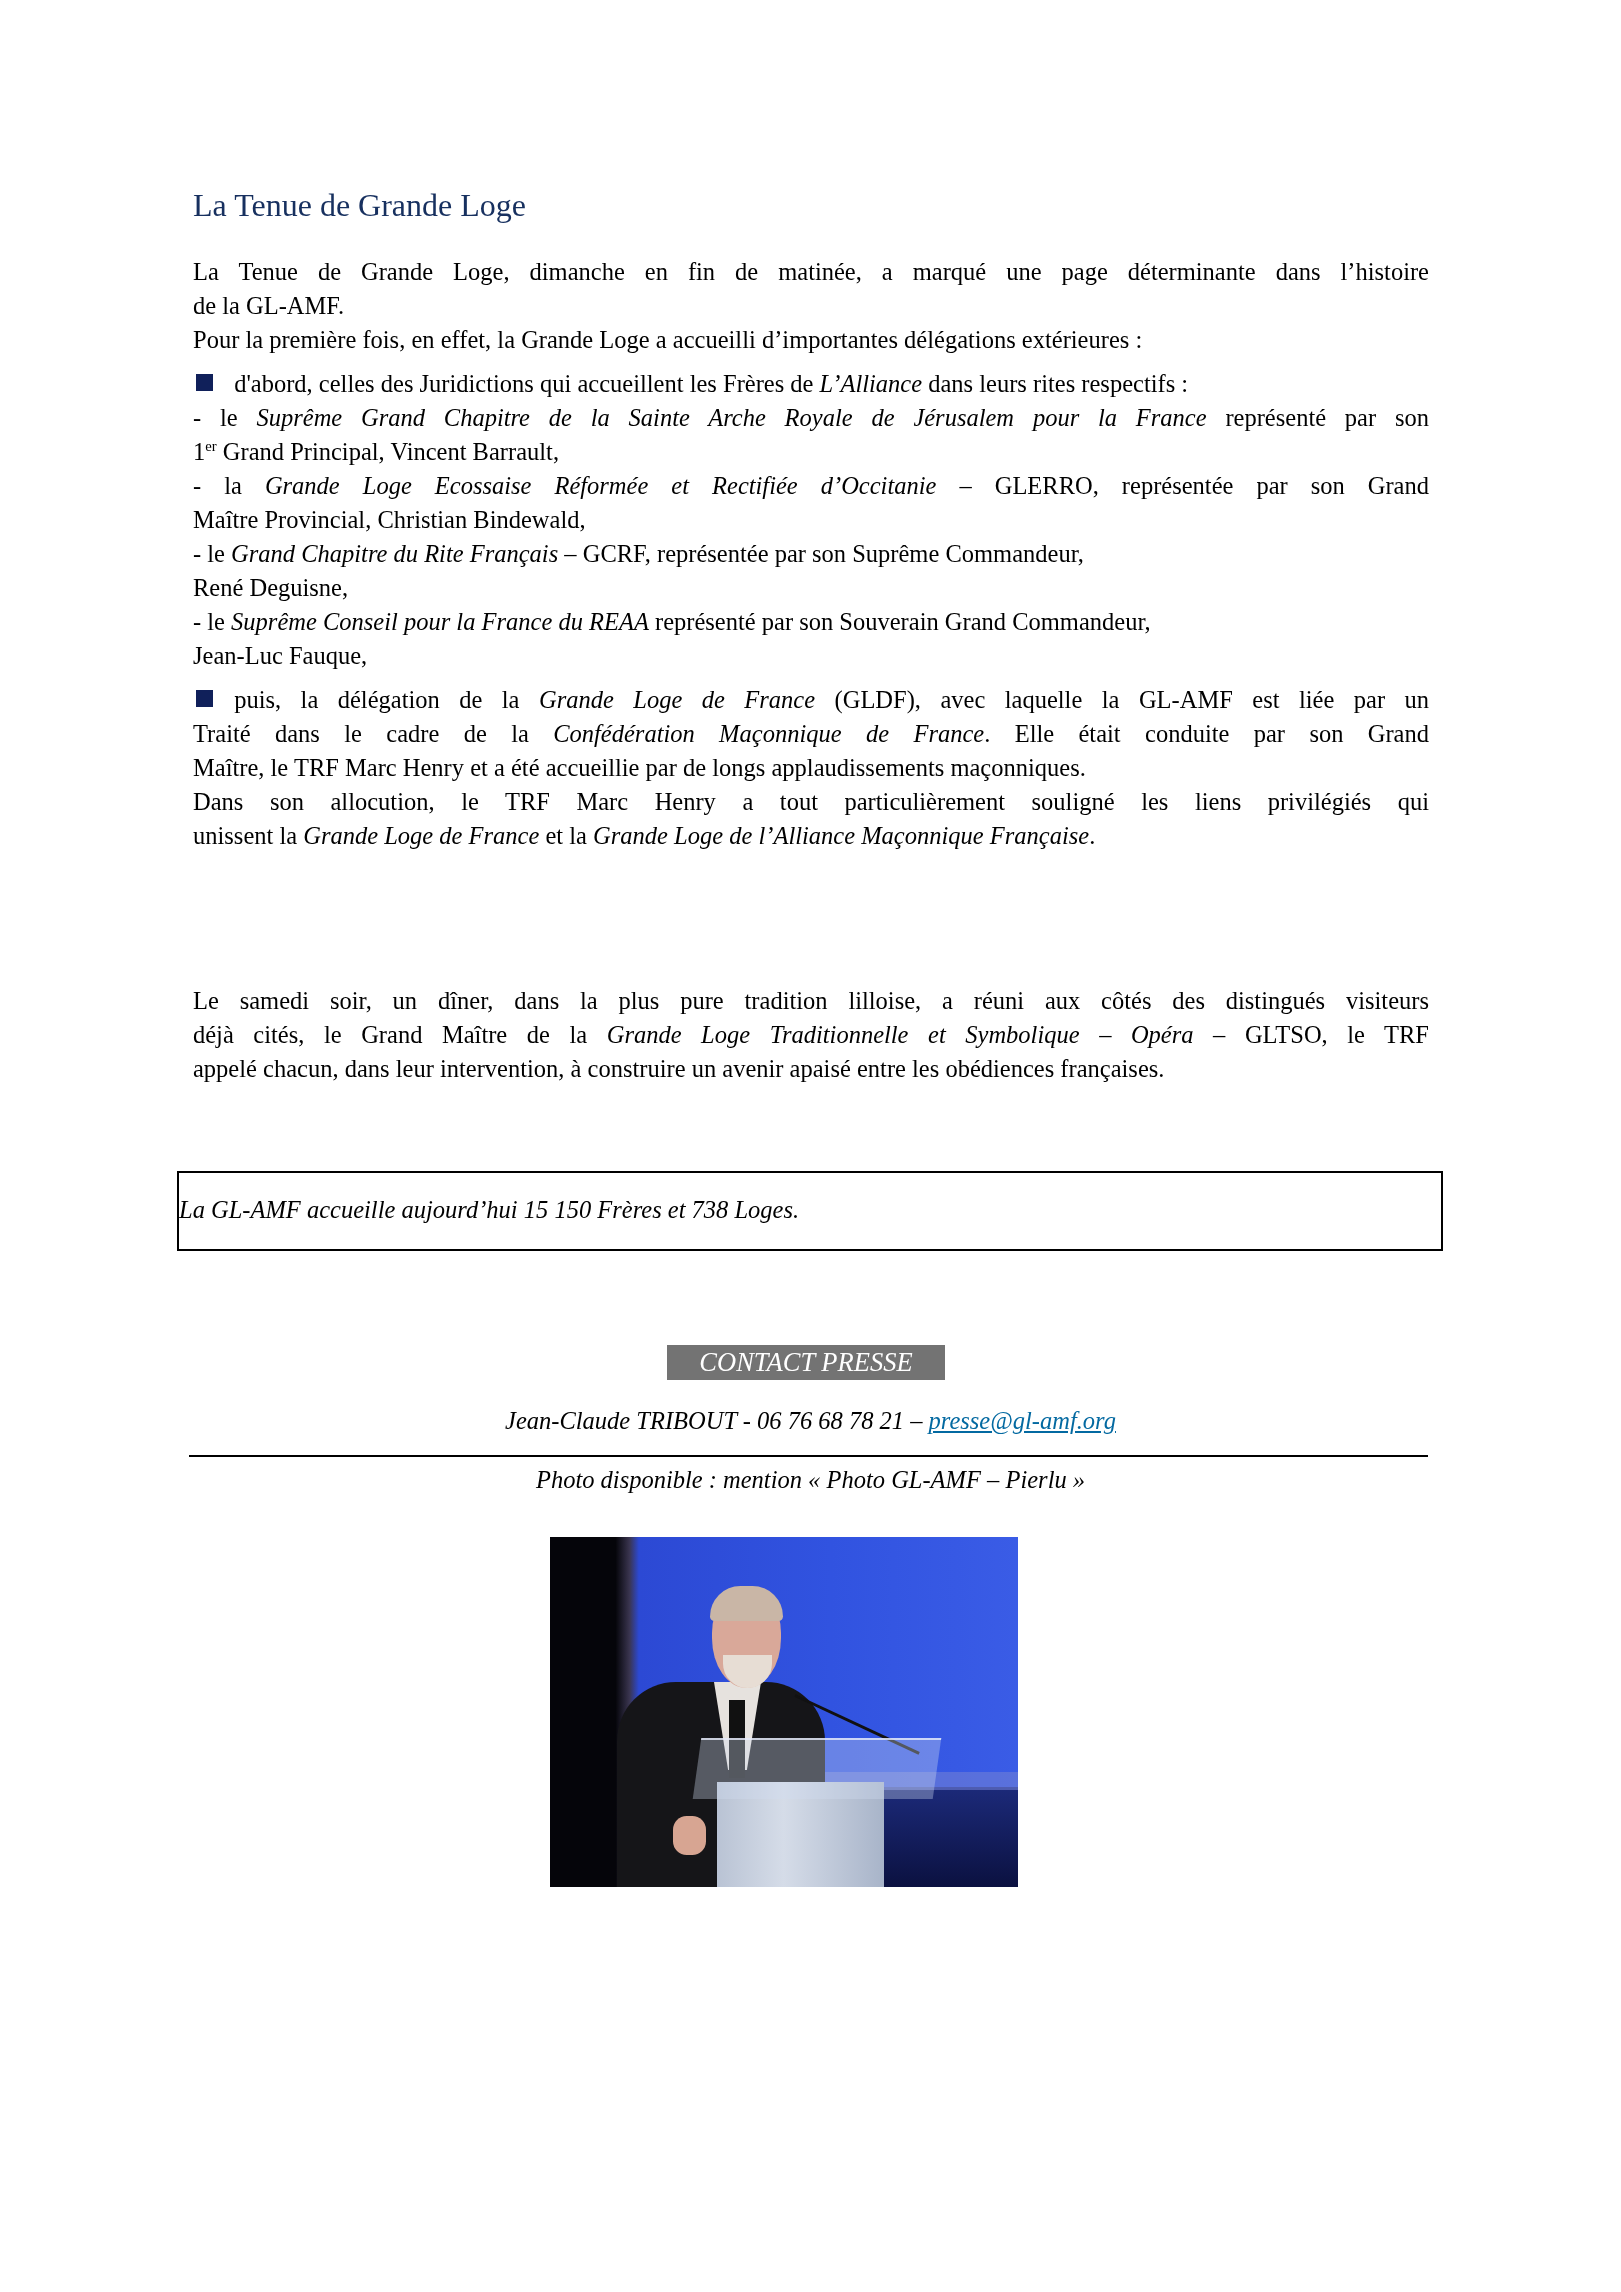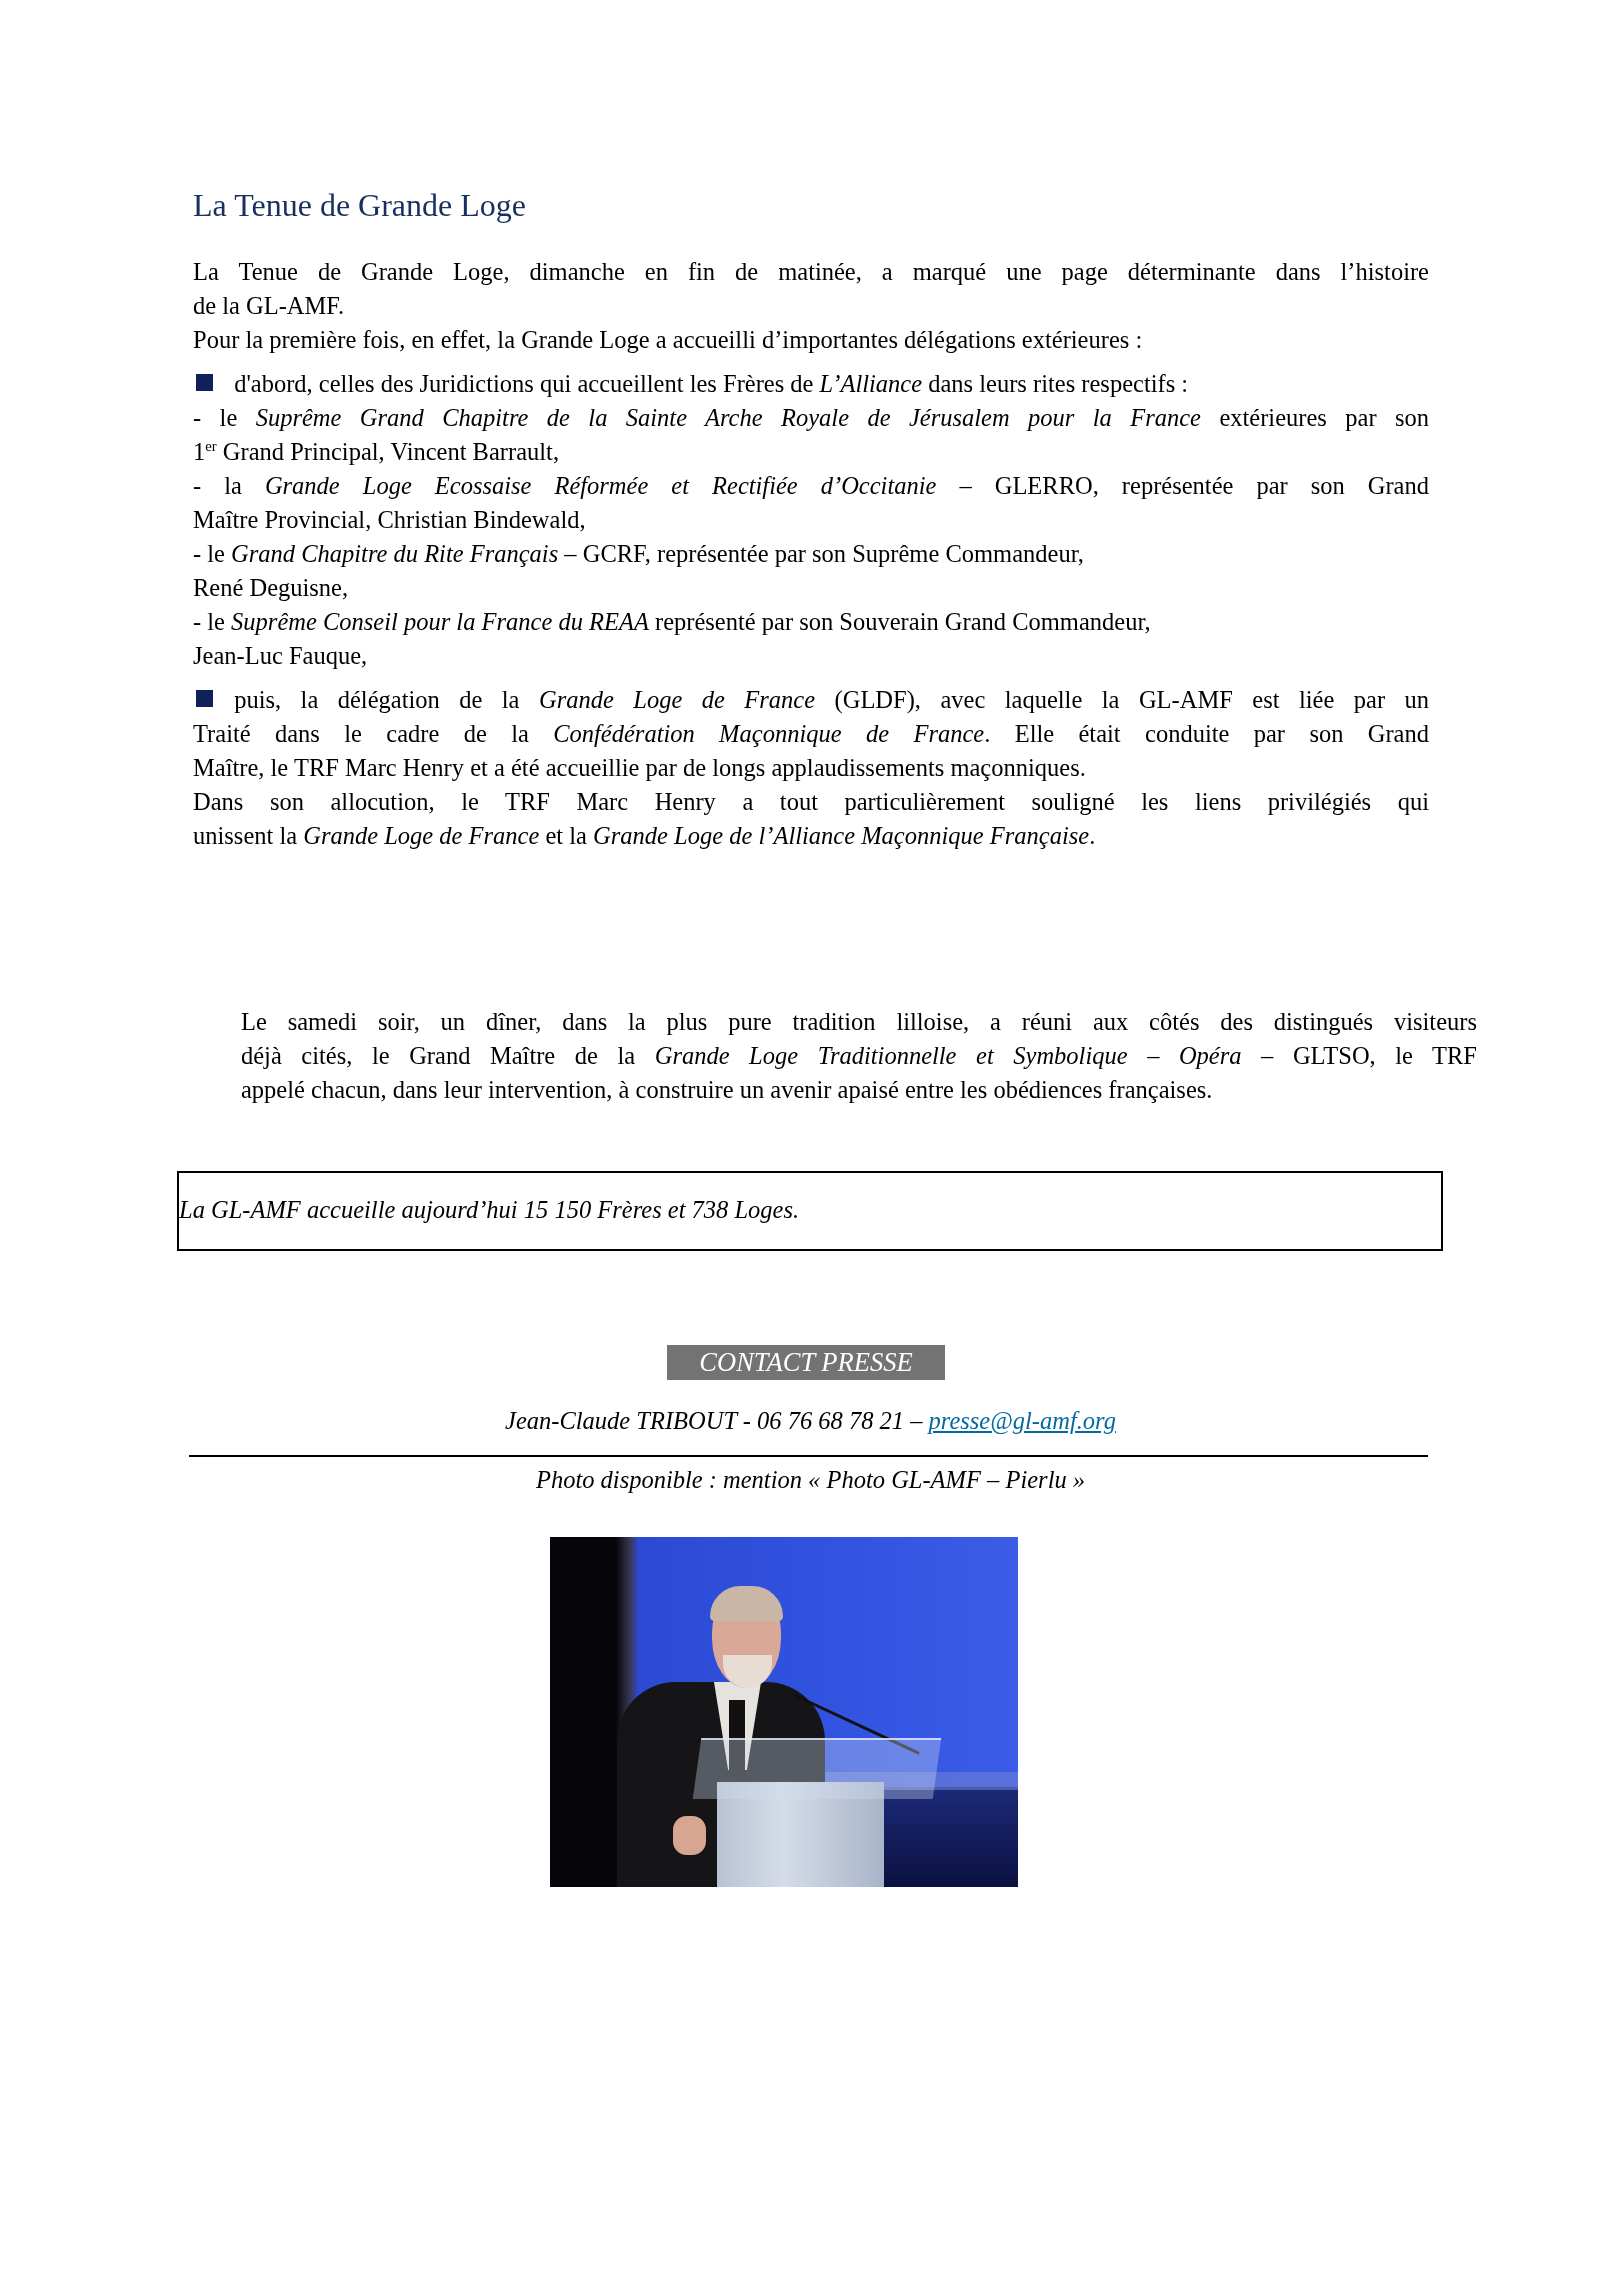--- a/index.html
+++ b/index.html
@@ -49,21 +49,21 @@
     <span class="jline">La Tenue de Grande Loge, dimanche en fin de matinée, a marqué une page déterminante dans l’histoire</span>
     <span class="line">de la GL-AMF.</span>
     <span class="line">Pour la première fois, en effet, la Grande Loge a accueilli d’importantes délégations extérieures :</span>
 
     <div style="height:9.8px;"></div>
 
     <span class="line">
       <span class="bullet"></span><span>d'abord, celles des Juridictions qui accueillent les Frères de </span><em>L’Alliance</em><span> dans leurs rites respectifs :</span>
     </span>
 
-    <span class="jline"><span>- le </span><em>Suprême Grand Chapitre de la Sainte Arche Royale de Jérusalem pour la France</em><span> extérieures par son</span></span>
+    <span class="jline"><span>- le </span><em>Suprême Grand Chapitre de la Sainte Arche Royale de Jérusalem pour la France</em><span> représenté par son</span></span>
     <span class="line"><span>1</span><sup>er</sup><span> Grand Principal, Vincent Barrault,</span></span>
 
     <span class="jline"><span>- la </span><em>Grande Loge Ecossaise Réformée et Rectifiée d’Occitanie</em><span> – GLERRO, représentée par son Grand</span></span>
     <span class="line">Maître Provincial, Christian Bindewald,</span>
 
     <span class="line"><span>- le </span><em>Grand Chapitre du Rite Français</em><span> – GCRF, représentée par son Suprême Commandeur,</span></span>
     <span class="line">René Deguisne,</span>
 
     <span class="line"><span>- le </span><em>Suprême Conseil pour la France du REAA</em><span> représenté par son Souverain Grand Commandeur,</span></span>
     <span class="line">Jean-Luc Fauque,</span>
@@ -71,21 +71,21 @@
     <div style="height:9.8px;"></div>
 
     <span class="jline"><span class="bullet"></span><span>puis, la délégation de la </span><em>Grande Loge de France</em><span> (GLDF), avec laquelle la GL-AMF est liée par un</span></span>
     <span class="jline"><span>Traité dans le cadre de la </span><em>Confédération Maçonnique de France</em><span>. Elle était conduite par son Grand</span></span>
     <span class="line">Maître, le TRF Marc Henry et a été accueillie par de longs applaudissements maçonniques.</span>
     <span class="jline">Dans son allocution, le TRF Marc Henry a tout particulièrement souligné les liens privilégiés qui</span>
     <span class="line"><span>unissent la </span><em>Grande Loge de France</em><span> et la </span><em>Grande Loge de l’Alliance Maçonnique Française</em><span>.</span></span>
   </div>
 
 
-  <div class="col p" style="top:1005px;margin-left:48px;">
+  <div class="col p" style="top:984px;">
     <span class="jline">Le samedi soir, un dîner, dans la plus pure tradition lilloise, a réuni aux côtés des distingués visiteurs</span>
     <span class="jline"><span>déjà cités, le Grand Maître de la </span><em>Grande Loge Traditionnelle et Symbolique – Opéra</em><span> – GLTSO, le TRF</span></span>
     <span class="line">appelé chacun, dans leur intervention,  à construire un avenir apaisé entre les obédiences françaises.</span>
   </div>
 
   <div class="box">
     <div class="box-text">La GL-AMF accueille aujourd’hui 15 150 Frères et 738 Loges.</div>
   </div>
 
   <div class="banner">CONTACT PRESSE</div>

